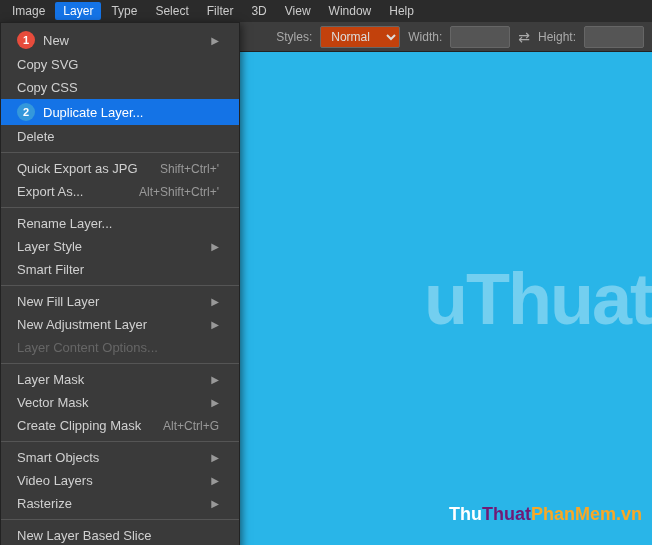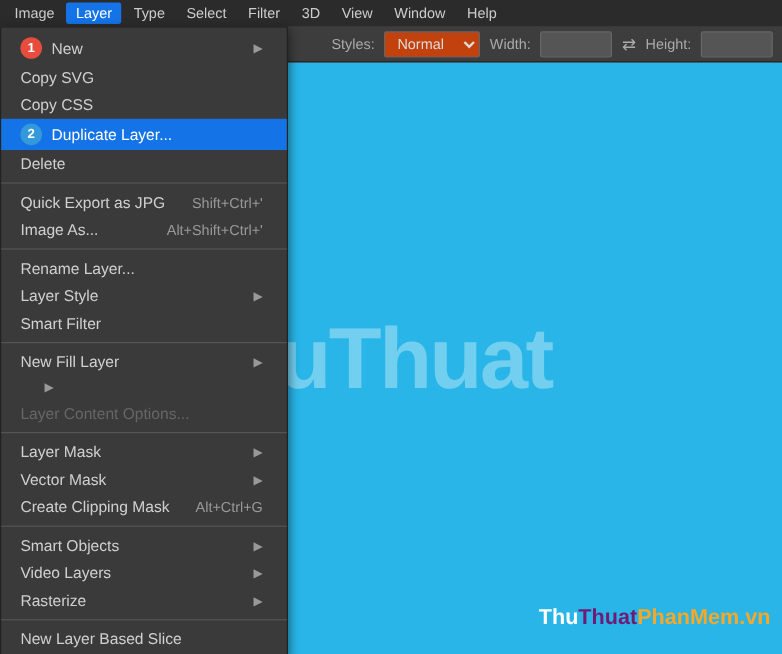--- a/index.html
+++ b/index.html
@@ -85,21 +85,21 @@
     }
     .canvas-bg {
       position: absolute;
       right: 0;
       top: 0;
       width: 420px;
       height: 493px;
       background: #29b5e8;
       display: flex;
       align-items: center;
-      justify-content: flex-start;
+      justify-content: flex-end;
     }
     .canvas-text {
       font-size: 72px;
       font-weight: bold;
       color: rgba(255,255,255,0.35);
       font-family: Arial, sans-serif;
       letter-spacing: -2px;
       user-select: none;
     }
     .watermark {
@@ -284,21 +284,21 @@
     </div>
 
     <div class="menu-separator"></div>
 
     <div class="menu-item">
       <span>Quick Export as JPG</span>
       <span class="menu-item-shortcut">Shift+Ctrl+'</span>
     </div>
 
     <div class="menu-item">
-      <span>Image As...</span>
+      <span>Export As...</span>
       <span class="menu-item-shortcut">Alt+Shift+Ctrl+'</span>
     </div>
 
     <div class="menu-separator"></div>
 
     <div class="menu-item">
       <span>Rename Layer...</span>
     </div>
 
     <div class="menu-item">
@@ -311,20 +311,21 @@
     </div>
 
     <div class="menu-separator"></div>
 
     <div class="menu-item">
       <span>New Fill Layer</span>
       <span class="menu-item-arrow">▶</span>
     </div>
 
     <div class="menu-item">
+      <span>New Adjustment Layer</span>
       <span class="menu-item-arrow">▶</span>
     </div>
 
     <div class="menu-item disabled">
       <span>Layer Content Options...</span>
     </div>
 
     <div class="menu-separator"></div>
 
     <div class="menu-item">

